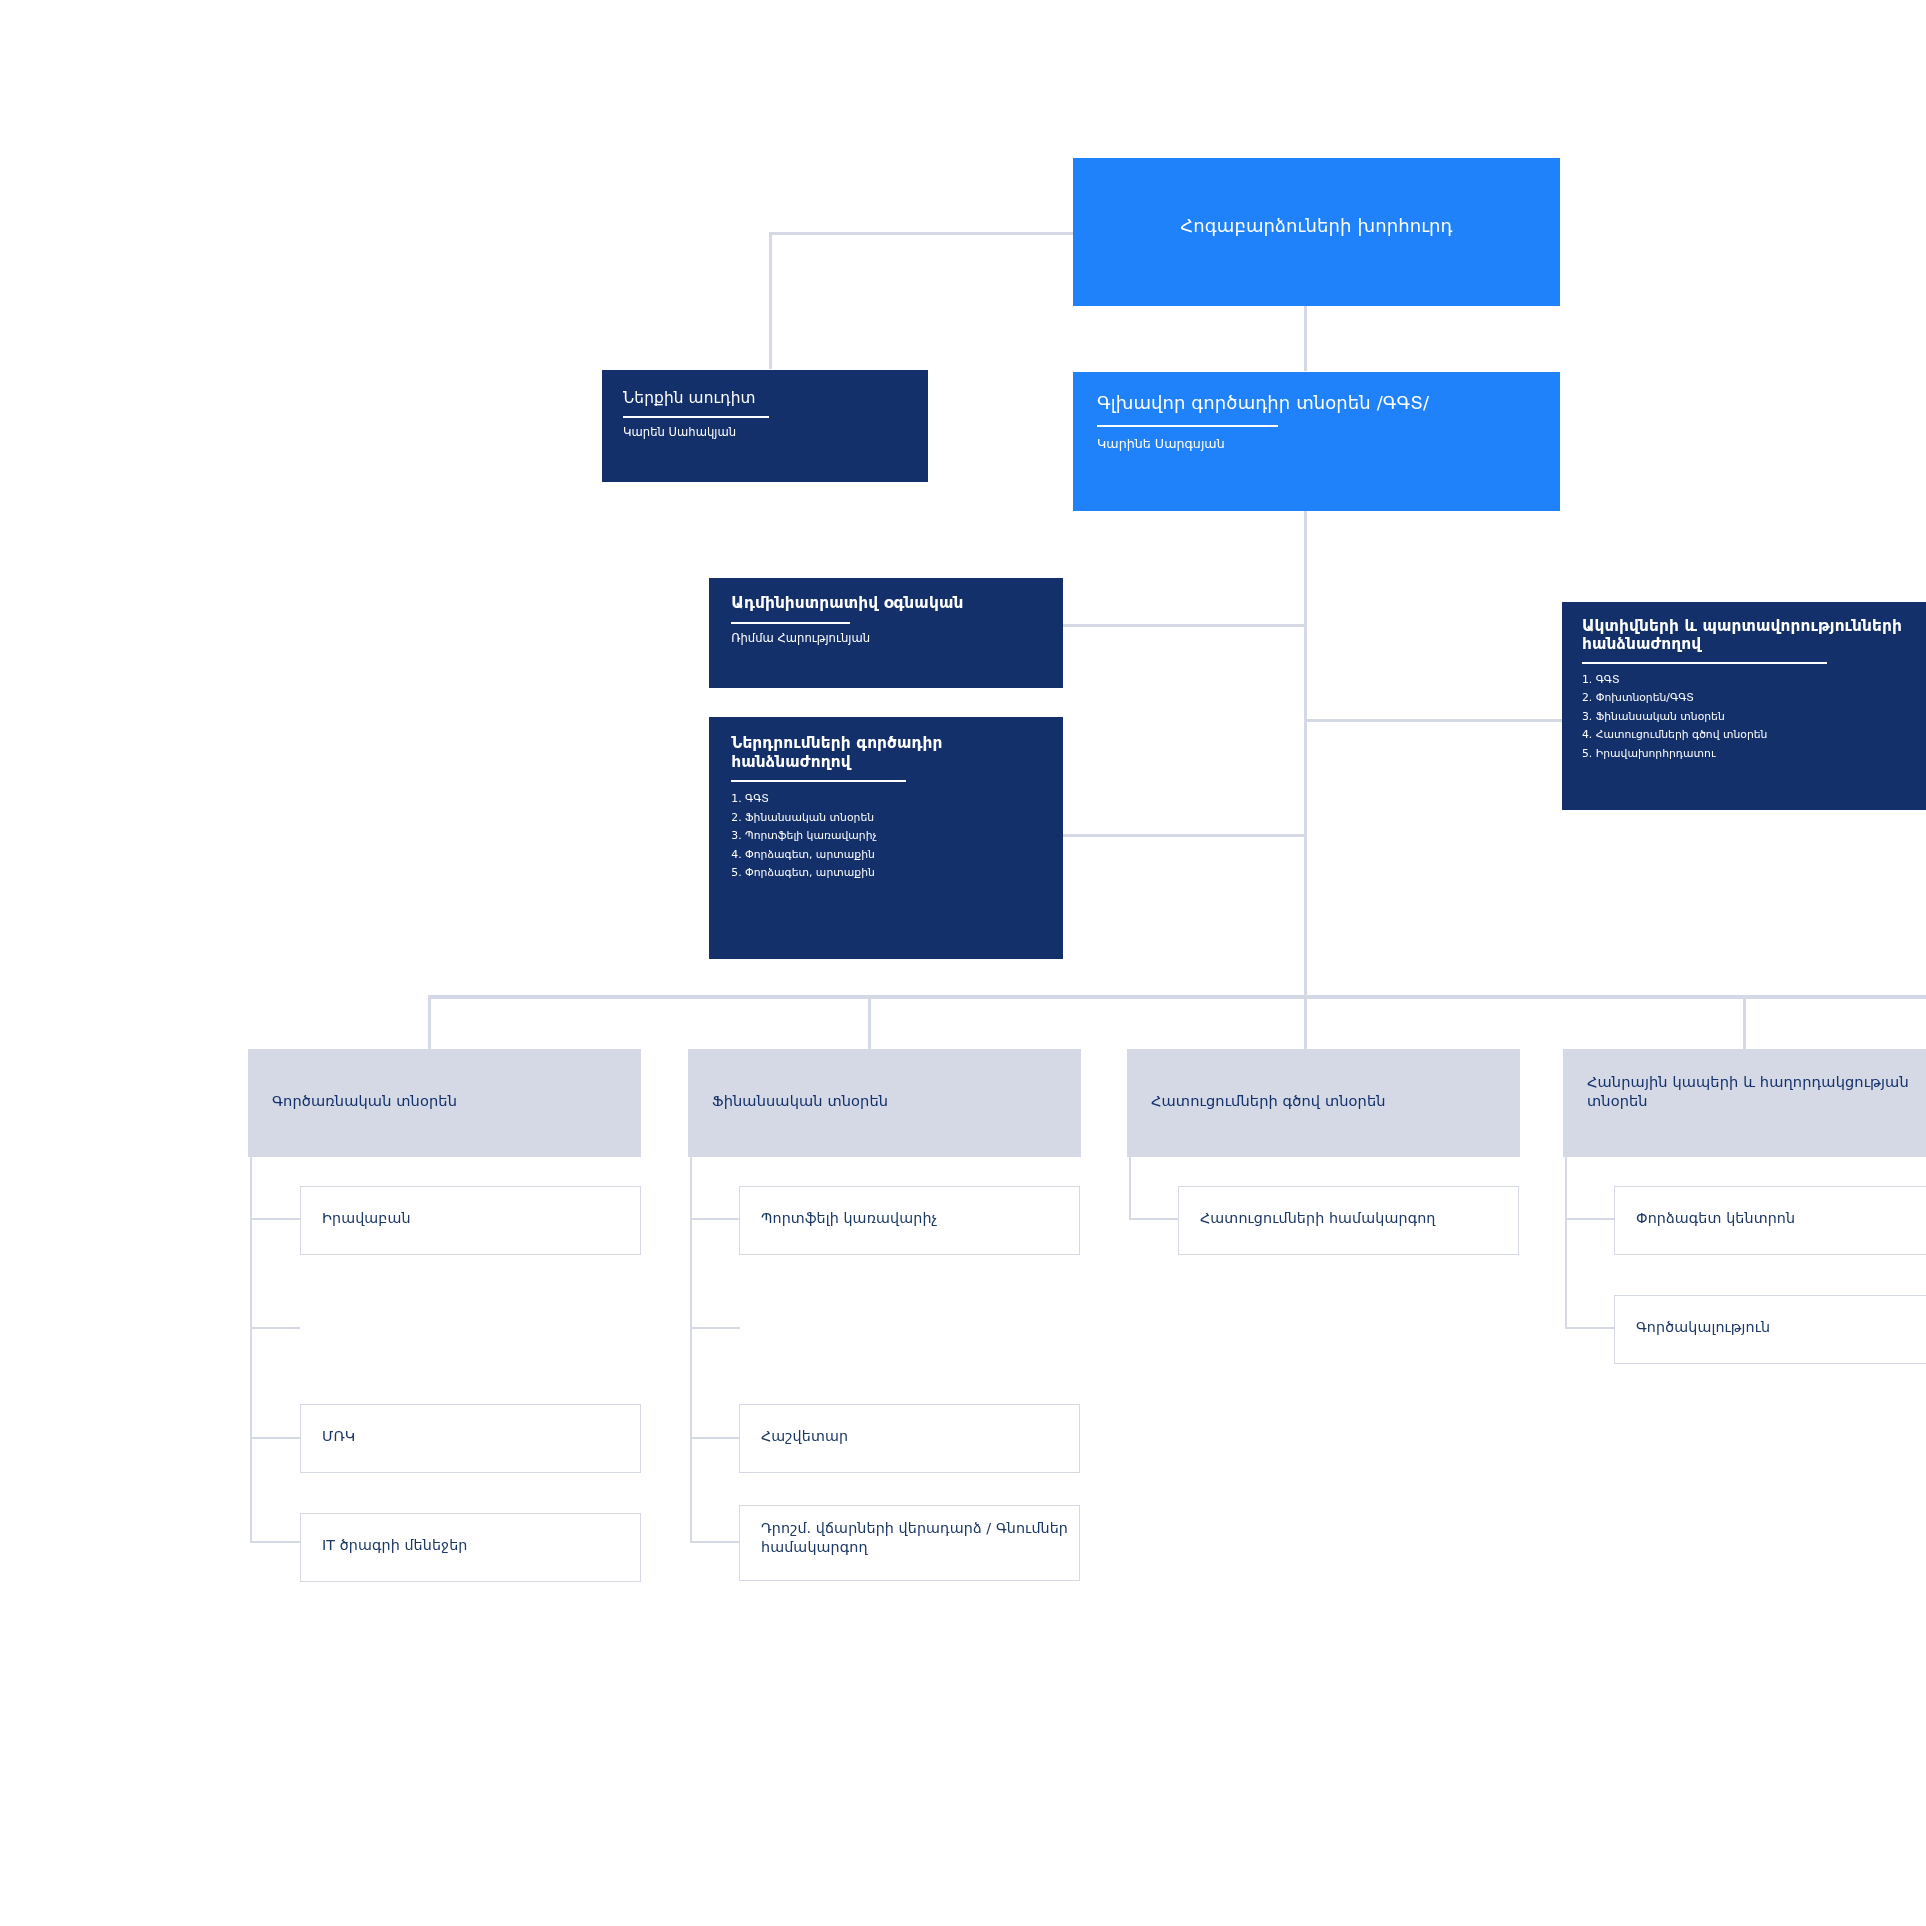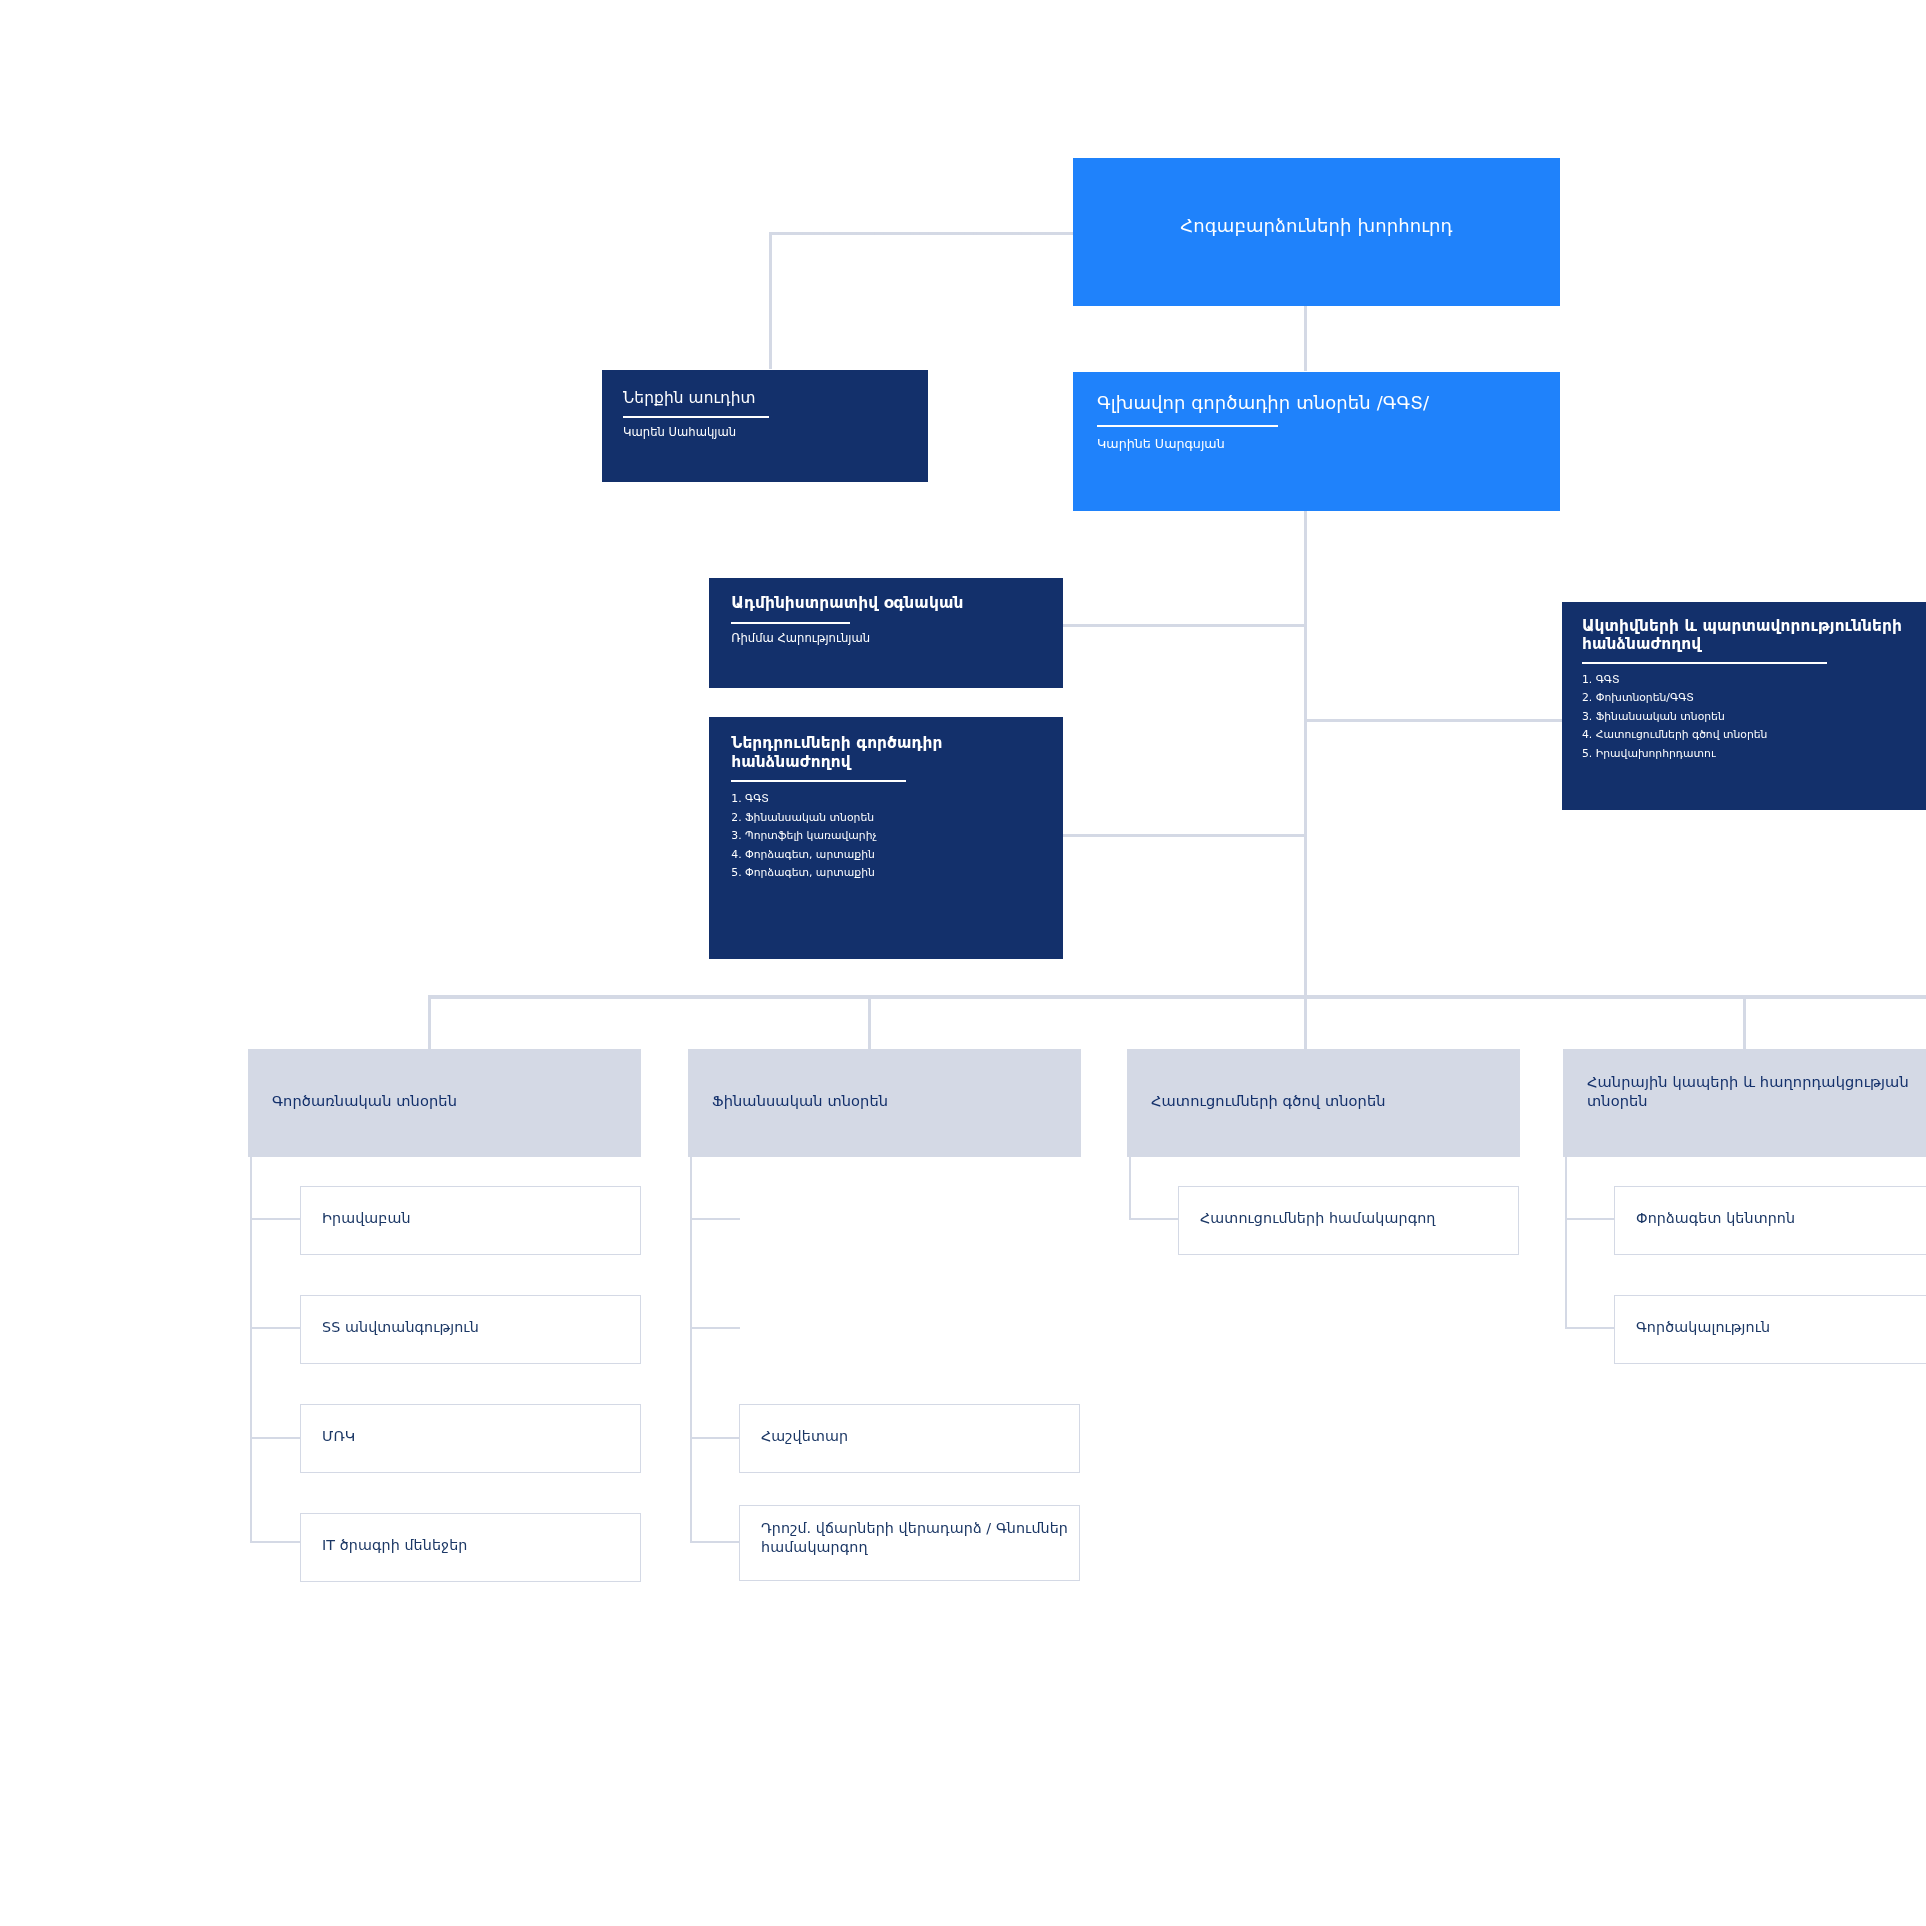--- a/index.html
+++ b/index.html
@@ -209,36 +209,36 @@
     <div class="inner" style="top:24px;left:24px;right:15.4px;">
       <span class="n-title" style="font-size:14.6px;line-height:1.28;display:block;">Հանրային կապերի և հաղորդակցության տնօրեն</span>
     </div>
   </div>
 
   <div class="node node-outline" style="left:300px;top:1186px;width:341px;height:69px;">
     <div class="inner" style="top:22.3px;left:21px;right:12.3px;">
       <span class="n-title" style="font-size:14.3px;">Իրավաբան</span>
     </div>
   </div>
-  <div class="node node-outline" style="left:300px;top:1295px;width:341px;height:69px;">
-    <div class="inner" style="top:22.3px;left:21px;right:12.3px;">
-      <span class="n-title" style="font-size:14.3px;">SS անվտանգություն</span>
-    </div>
-  </div>
   <div class="node node-outline" style="left:300px;top:1513px;width:341px;height:69px;">
     <div class="inner" style="top:22.3px;left:21px;right:12.3px;">
       <span class="n-title" style="font-size:14.3px;">IT ծրագրի մենեջեր</span>
     </div>
   </div>
   <div class="node node-outline" style="left:300px;top:1404px;width:341px;height:69px;">
     <div class="inner" style="top:22.3px;left:21px;right:12.3px;">
       <span class="n-title" style="font-size:14.3px;">ՄՌԿ</span>
     </div>
   </div>
 
+  <div class="node node-outline" style="left:739px;top:1186px;width:341px;height:69px;">
+    <div class="inner" style="top:22.3px;left:21px;right:12.3px;">
+      <span class="n-title" style="font-size:14.3px;">Պորտֆելի կառավարիչ</span>
+    </div>
+  </div>
   <div class="node node-outline" style="left:739px;top:1404px;width:341px;height:69px;">
     <div class="inner" style="top:22.3px;left:21px;right:12.3px;">
       <span class="n-title" style="font-size:14.3px;">Հաշվետար</span>
     </div>
   </div>
   <div class="node node-outline" style="left:739px;top:1505px;width:341px;height:76px;">
     <div class="inner" style="top:13px;left:21px;right:10px;">
       <span class="n-title" style="font-size:14.3px;line-height:1.3;display:block;">Դրոշմ. վճարների վերադարձ / Գնումներ համակարգող</span>
     </div>
   </div>

